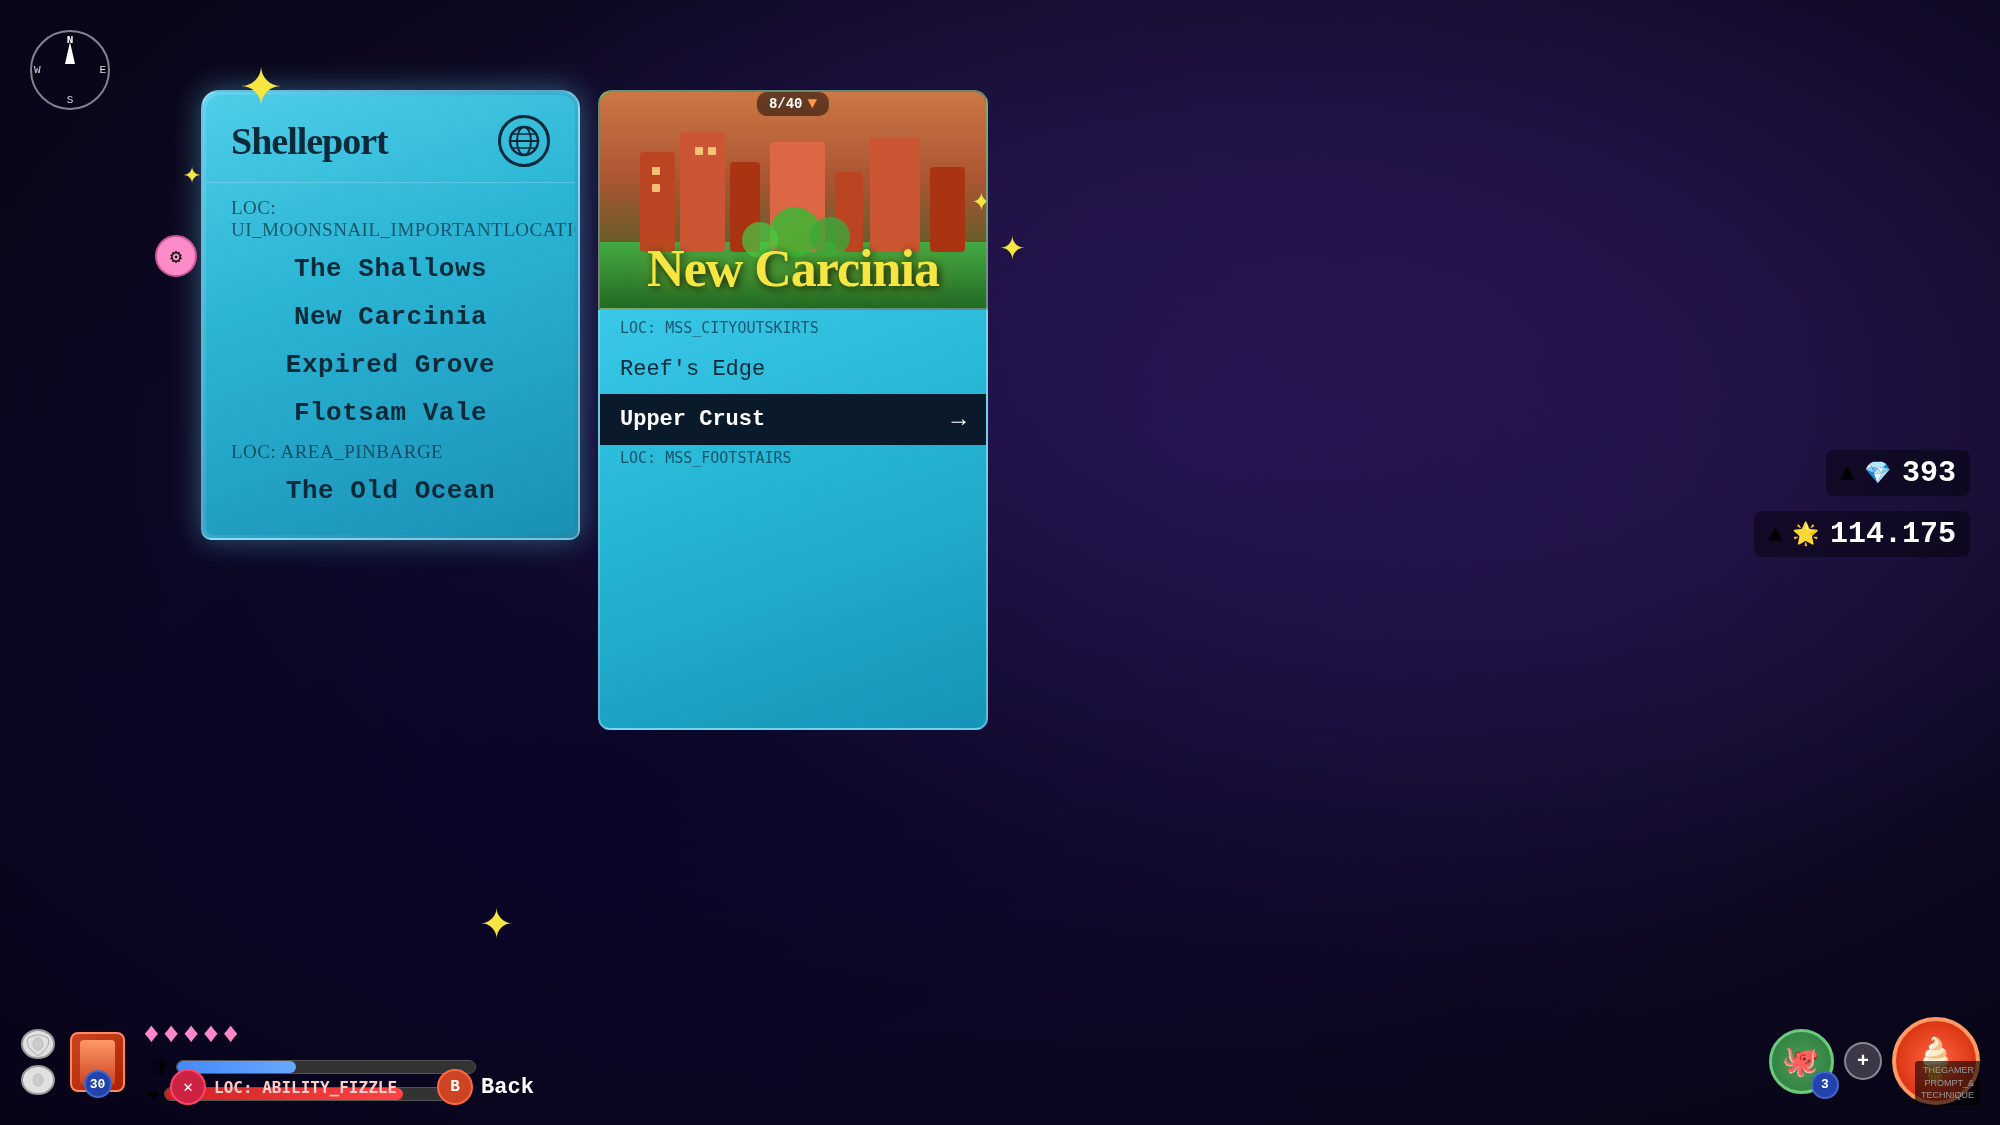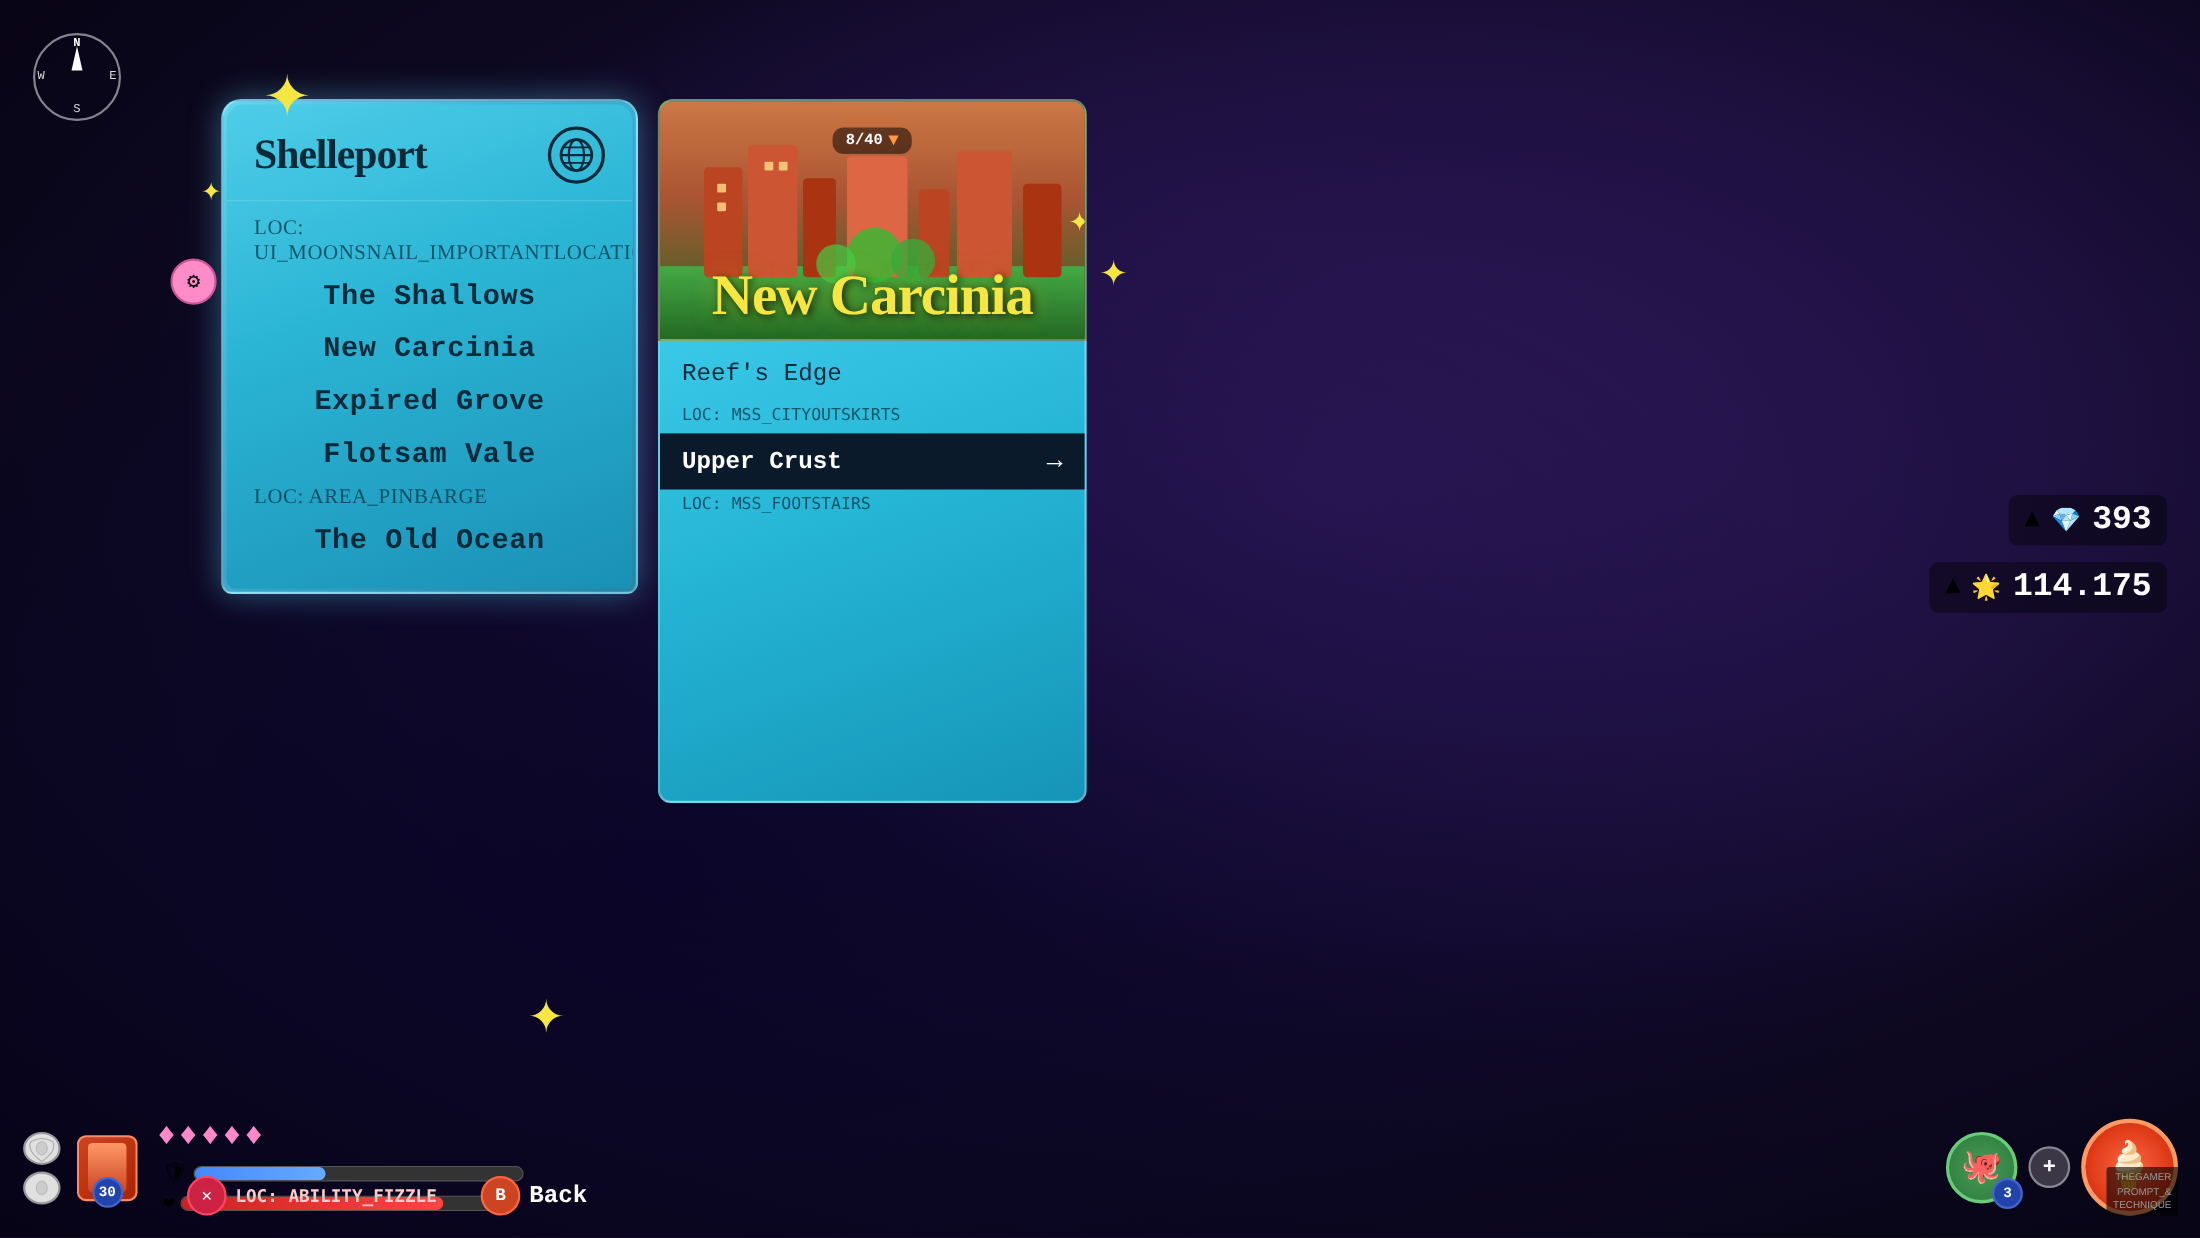--- a/index.html
+++ b/index.html
@@ -202,21 +202,21 @@
         radial-gradient(ellipse at 30% 50%, #5a8a3a 0%, transparent 40%),
         radial-gradient(ellipse at 70% 60%, #4a7a2a 0%, transparent 40%),
         linear-gradient(180deg, #6a9a4a 0%, #3a7a2a 50%, #2a5a1a 100%);
       display: flex;
       align-items: flex-end;
       justify-content: center;
     }
 
     .progress-bar-preview {
       position: absolute;
-      top: 24px;
+      top: 0;
       left: 50%;
       transform: translateX(-50%);
       background: rgba(0,0,0,0.5);
       border-radius: 10px;
       padding: 3px 12px;
       font-size: 14px;
       color: white;
       font-weight: bold;
       display: flex;
       align-items: center;
@@ -625,22 +625,22 @@
       <span>8/40</span>
       <span class="progress-arrow">▼</span>
     </div>
 
     <div class="star-decoration-preview">✦</div>
 
     <div class="location-title">New Carcinia</div>
   </div>
 
   <div class="subloc-panel">
+    <div class="subloc-item loc-code">LOC: MSS_CITYOUTSKIRTS</div>
     <div class="subloc-item">Reef's Edge</div>
-    <div class="subloc-item loc-code">LOC: MSS_CITYOUTSKIRTS</div>
     <div class="subloc-item selected">
       <span>Upper Crust</span>
       <span class="arrow-right">→</span>
     </div>
     <div class="subloc-item loc-code">LOC: MSS_FOOTSTAIRS</div>
   </div>
 </div>
 
 <div class="bottom-hud">
   <div class="hud-left">

